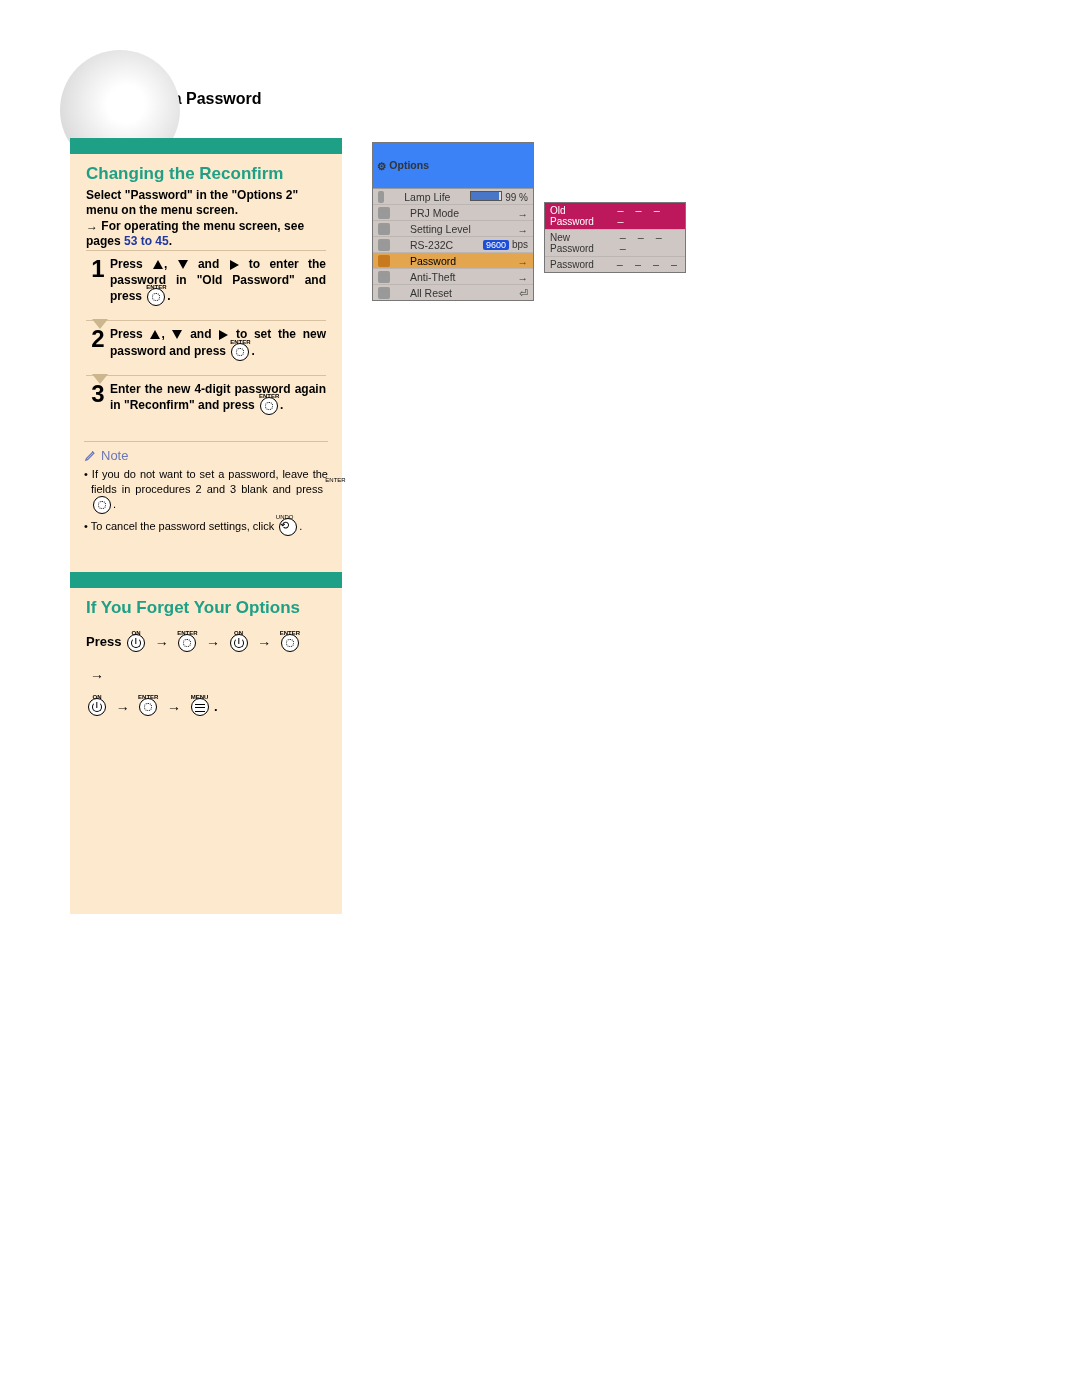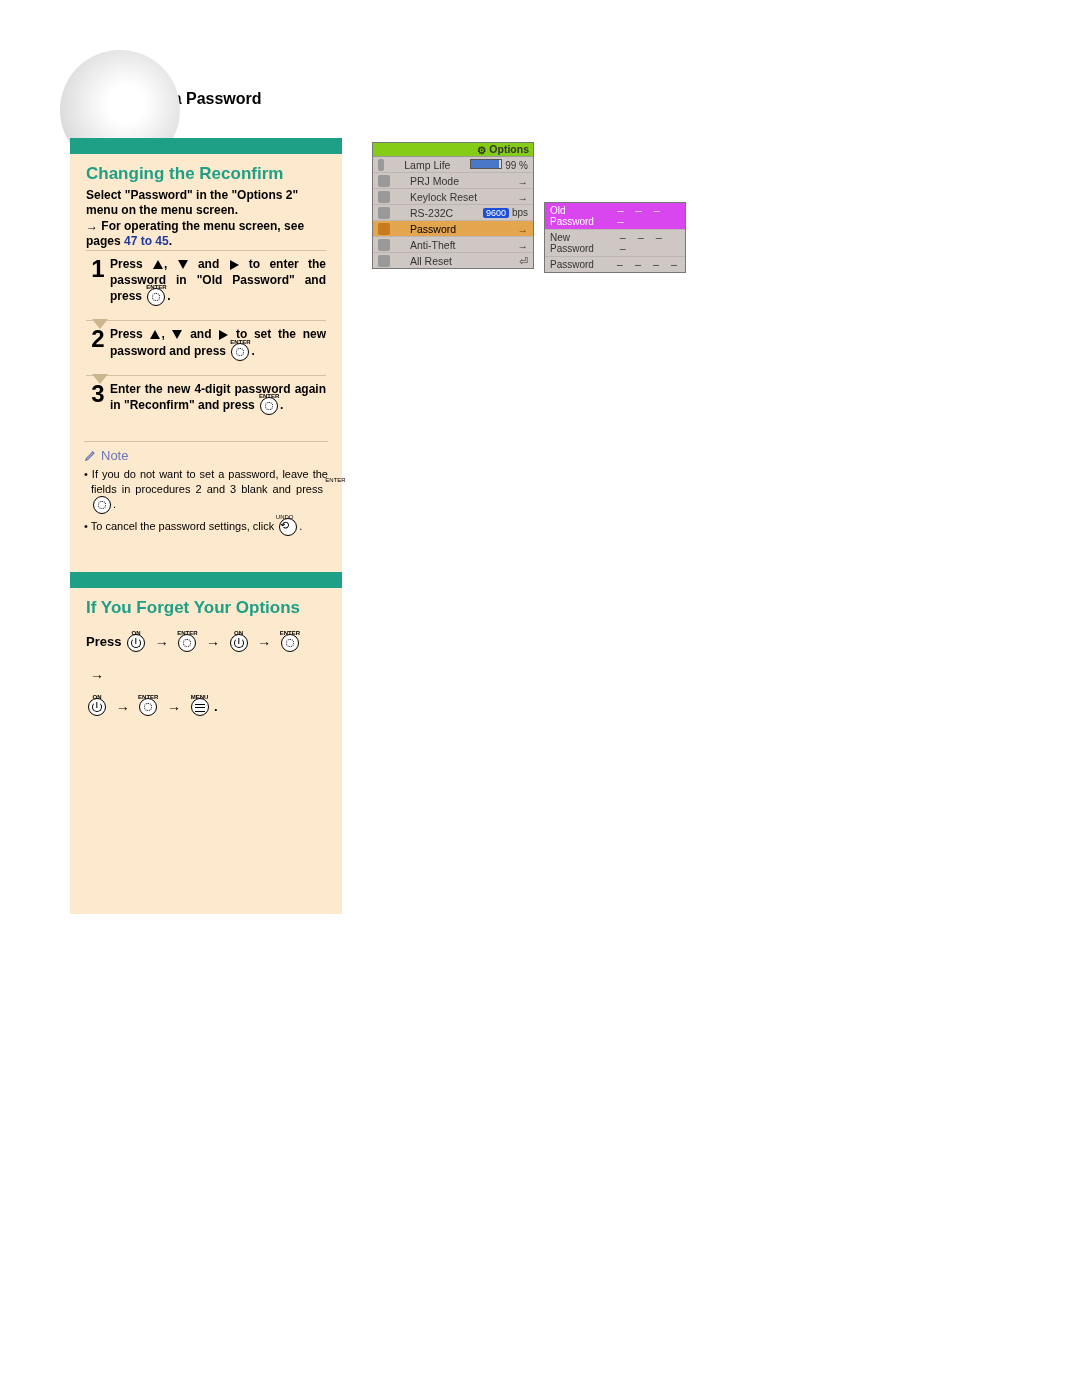--- a/index.html
+++ b/index.html
@@ -37,53 +37,53 @@
   .btn-ic.menu::before{content:"";position:absolute;left:3px;right:3px;top:8px;height:0;border-top:1.2px solid #000}
   .btn-ic.undo::after{content:"⟲";position:absolute;left:0;right:0;top:-1px;text-align:center;font-size:11px}
   .ic-label{font-size:6px;display:inline-block;text-align:center;vertical-align:middle;line-height:1;position:relative;top:-10px;width:22px;margin-right:-22px}
   .seq{font-weight:bold;font-size:13px;line-height:2.3}
   .seq .arrow{margin:0 4px;font-size:14px}
   .spacer{height:22px;background:#fde9cd}
   .green-small{color:#1ea087;font-size:11.5px;font-weight:bold;line-height:1.3;margin-top:2px;text-align:justify}
   .rightcol{flex:1}
   .osd-wrap{display:flex;gap:10px;align-items:flex-start;margin-top:4px}
   .osd{background:#cfc7c3;border:1px solid #777;width:160px;font-size:10.5px;color:#333}
-  .osd-title{background:#84cc16;text-align:right;padding:0 4px;border-bottom:1px solid #999;font-weight:bold}
+  .osd-title{background:#3b82f6;text-align:left;padding:16px 4px;border-bottom:1px solid #999;font-weight:bold}
   .osd-row{display:flex;align-items:center;padding:1.5px 5px;border-bottom:1px solid #bdb5b1;gap:20px;white-space:nowrap}
   .osd-row.sel{background:#e3a64f;color:#000}
   .osd-row.sel .rarrow{color:#6e3d00}
   .osd-ic{width:12px;height:12px;display:inline-block;background:#999;border-radius:2px}
   .osd-val{margin-left:auto;font-size:10px}
   .rarrow{margin-left:auto}
   .badge{background:#1d4ed8;color:#fff;font-size:9px;padding:0 3px;border-radius:2px}
   .bar99{display:inline-block;width:30px;height:8px;border:1px solid #555;background:linear-gradient(to right,#4a76c7 0 92%,#ddd 92%)}
   .osd2{background:#cfc7c3;border:1px solid #777;font-size:10px;color:#333;margin-top:60px;width:140px}
   .osd2-row{display:flex;justify-content:space-between;padding:2px 5px;border-bottom:1px solid #bdb5b1;gap:6px}
-  .osd2-row.sel{background:#d946ef;color:#fff}
+  .osd2-row.sel{background:#be185d;color:#fff}
   .dashes{letter-spacing:3px;font-family:monospace}
   .footer{margin-top:140px;padding-left:16px}
   .gb{display:inline-block;border:1px solid #000;border-radius:9px;font-size:9px;padding:0 6px;font-weight:bold;letter-spacing:-0.5px}
   .pnum{font-size:10px;font-weight:bold}
   svg.svg-ic{width:14px;height:14px;vertical-align:middle}
 </style>
 </head>
 <body>
 
 <div class="page">
   <div class="corner-circle"></div>
   <div class="header">Setting up a Password</div>
 
   <div class="cols">
     <div class="leftcol">
       <div class="green-bar"></div>
       <div class="pad">
         <div class="section-title">Changing the Reconfirm</div>
         <div class="intro">
           <span>Select "Password" in the "Options 2" menu on the menu screen.</span><br>
-          <span>→ For operating the menu screen, see pages </span><a href="#">47 to 45</a><span>.</span>
+          <span>→ For operating the menu screen, see pages </span><a href="#">53 to 45</a><span>.</span>
         </div>
 
         <div class="step">
           <div class="step-num">1</div>
           <div class="step-text">
             <span>Press </span>
             <span class="tri-up"></span>,
             <span class="tri-down"></span> and
             <span class="tri-right"></span>
             <span> to enter the password in "Old Password" and press </span>
@@ -172,21 +172,21 @@
             <span>Lamp Life</span>
             <span class="osd-val"><span class="bar99"></span> <span>99</span> <span>%</span></span>
           </div>
           <div class="osd-row">
             <span class="osd-ic"></span>
             <span>PRJ Mode</span>
             <span class="rarrow">→</span>
           </div>
           <div class="osd-row">
             <span class="osd-ic"></span>
-            <span>Keylock Reset</span>
+            <span>Setting Level</span>
             <span class="rarrow">→</span>
           </div>
           <div class="osd-row">
             <span class="osd-ic"></span>
             <span>RS-232C</span>
             <span class="osd-val"><span class="badge">9600</span> <span>bps</span></span>
           </div>
           <div class="osd-row sel">
             <span class="osd-ic" style="background:#c77a1e"></span>
             <span>Password</span>

